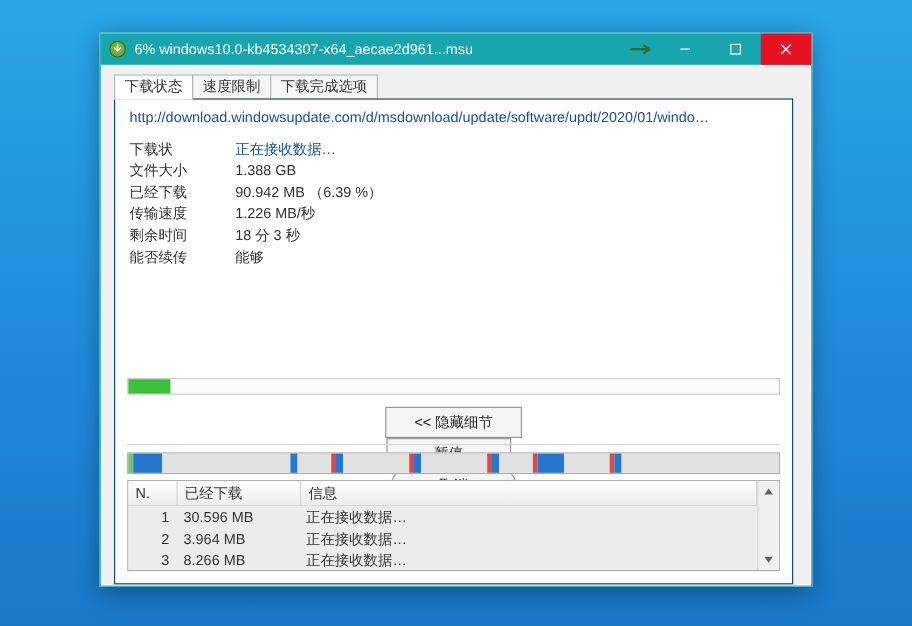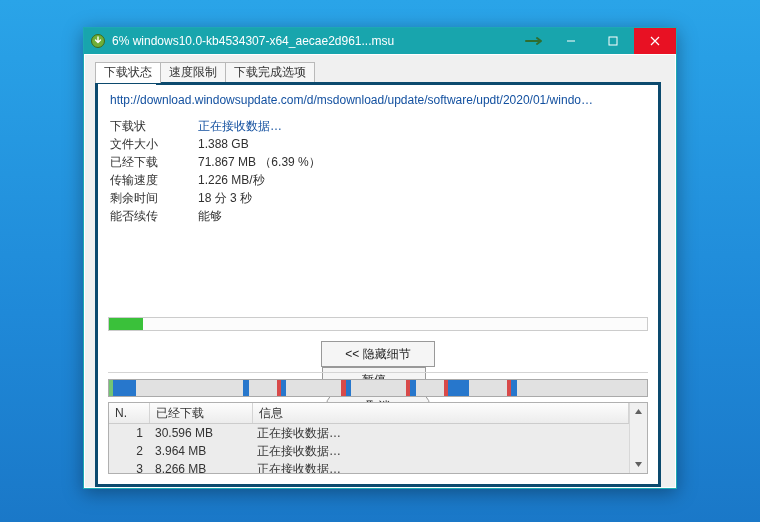--- a/index.html
+++ b/index.html
@@ -12,21 +12,21 @@
   .titlebar .spacer{flex:1;}
   .titlebar .arrow{width:30px;height:100%;display:flex;align-items:center;justify-content:center;}
   .titlebar .capbtn{width:42px;height:100%;display:flex;align-items:center;justify-content:center;color:#fff;}
   .titlebar .capbtn.close{background:#e81123;}
   
   .client{position:absolute;left:1px;right:1px;top:27px;bottom:1px;background:#f0f0f0;}
   
   .tabs{position:absolute;left:10px;top:7px;display:flex;align-items:center;height:20px;}
   .tab{height:20px;padding:0 8px;border:1px solid #b9b9b9;border-bottom:none;background:#f6f6f6;margin-right:-1px;display:flex;align-items:center;font-size:12px;color:#333;}
   .tab.active{background:#fff;position:relative;z-index:2;}
-  .tabpanel{position:absolute;left:10px;right:14px;top:27px;bottom:0;background:#fff;border:3px solid #0c4a6e;}
+  .tabpanel{position:absolute;left:10px;right:14px;top:27px;bottom:0;background:#fff;border:1px solid #0c4a6e;}
   .tabpanel::before{content:"";position:absolute;top:-1px;left:0;width:58px;height:1px;background:#fff;z-index:3;}
   
   .url{position:absolute;left:12px;right:12px;top:8px;font-size:12px;color:#1451a0;white-space:nowrap;overflow:hidden;}
   
   .stats{position:absolute;left:12px;top:32px;}
   .row{display:flex;height:18px;align-items:center;font-size:12px;color:#303030;}
   .row .lbl{width:88px;}
   .row .val{white-space:nowrap;}
   .row .val.link{color:#1451a0;}
   
@@ -112,21 +112,21 @@
         <div class="row">
             <span class="lbl">下载状</span>
             <span class="val link">正在接收数据…</span>
           </div>
         <div class="row">
             <span class="lbl">文件大小</span>
             <span class="val">1.388  GB</span>
           </div>
         <div class="row">
             <span class="lbl">已经下载</span>
-            <span class="val">71.867  MB （6.39 %）</span>
+            <span class="val">90.942  MB （6.39 %）</span>
           </div>
         <div class="row">
             <span class="lbl">传输速度</span>
             <span class="val">1.226  MB/秒</span>
           </div>
         <div class="row">
             <span class="lbl">剩余时间</span>
             <span class="val">18 分 3 秒</span>
           </div>
         <div class="row">

